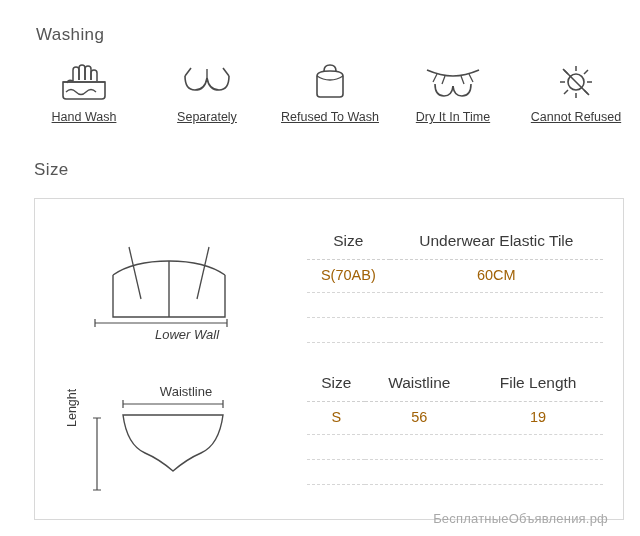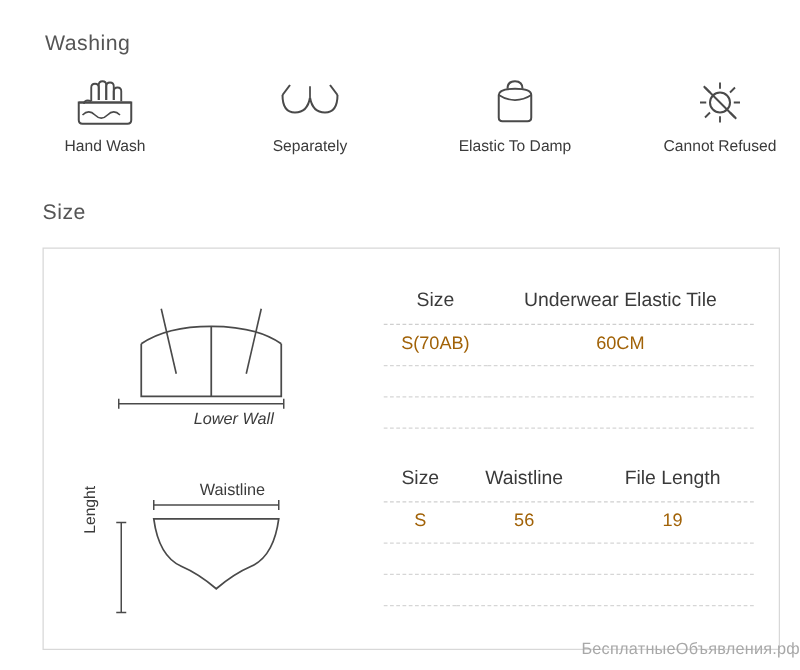--- a/index.html
+++ b/index.html
@@ -32,20 +32,21 @@
   #size-title { left: 34px; top: 160px; }
 
   .wash-row {
     position: absolute;
     left: 34px;
     top: 60px;
     width: 592px;
     display: flex;
     justify-content: space-between;
     align-items: flex-end;
+    text-decoration: underline;
   }
   .wash-item {
     display: flex;
     flex-direction: column;
     align-items: center;
     width: 100px;
   }
   .wash-icon {
     height: 42px;
     display: flex;
@@ -121,21 +122,21 @@
     font-size: 14.5px;
   }
   .tbl tr.empty td {
     color: transparent;
     height: 14px;
     padding: 5px 4px;
   }
 
   .watermark {
     position: absolute;
-    right: 0;
+    right: 32px;
     bottom: 10px;
     font-size: 13px;
     color: #a8a8a8;
     letter-spacing: 0.2px;
   }
 
   svg { display: block; }
 </style>
 </head>
 <body>
@@ -176,23 +177,37 @@
     </div>
 
     <div class="wash-item">
       <div class="wash-icon">
         <svg width="42" height="42" viewBox="0 0 42 42">
           <path d="M8 16 q0 -5 13 -5 q13 0 13 5 L34 34 q0 3 -3 3 L11 37 q-3 0 -3 -3 Z" fill="none" stroke="#4a4a4a" stroke-width="1.6"></path>
           <path d="M8 16 q6 4 13 4 q7 0 13 -4" fill="none" stroke="#4a4a4a" stroke-width="1.4"></path>
           <path d="M15 11 q0 -6 6 -6 q6 0 6 6" fill="none" stroke="#4a4a4a" stroke-width="1.6"></path>
         </svg>
       </div>
-      <div class="wash-label">Elastic To Damp</div>
-    </div>
-
+      <div class="wash-label">Refused To Wash</div>
+    </div>
+
+    <div class="wash-item">
+      <div class="wash-icon">
+        <svg width="60" height="40" viewBox="0 0 60 40">
+          <path d="M4 8 q14 6 26 6 q12 0 26 -6" fill="none" stroke="#4a4a4a" stroke-width="1.6"></path>
+          <path d="M14 12 L10 20" stroke="#4a4a4a" stroke-width="1.3"></path>
+          <path d="M22 14 L19 22" stroke="#4a4a4a" stroke-width="1.3"></path>
+          <path d="M38 14 L41 22" stroke="#4a4a4a" stroke-width="1.3"></path>
+          <path d="M46 12 L50 20" stroke="#4a4a4a" stroke-width="1.3"></path>
+          <path d="M12 22 q0 12 9 12 q8 0 9 -10" fill="none" stroke="#4a4a4a" stroke-width="1.6"></path>
+          <path d="M48 22 q0 12 -9 12 q-8 0 -9 -10" fill="none" stroke="#4a4a4a" stroke-width="1.6"></path>
+        </svg>
+      </div>
+      <div class="wash-label">Dry It In Time</div>
+    </div>
 
     <div class="wash-item">
       <div class="wash-icon">
         <svg width="44" height="42" viewBox="0 0 44 42">
           <circle cx="22" cy="22" r="8" fill="none" stroke="#4a4a4a" stroke-width="1.6"></circle>
           <path d="M22 6 L22 11 M22 33 L22 38 M6 22 L11 22 M33 22 L38 22 M10 10 L14 14 M30 30 L34 34 M34 10 L30 14 M14 30 L10 34" stroke="#4a4a4a" stroke-width="1.5"></path>
           <path d="M9 9 L35 35" stroke="#4a4a4a" stroke-width="1.6"></path>
         </svg>
       </div>
       <div class="wash-label">Cannot Refused</div>

